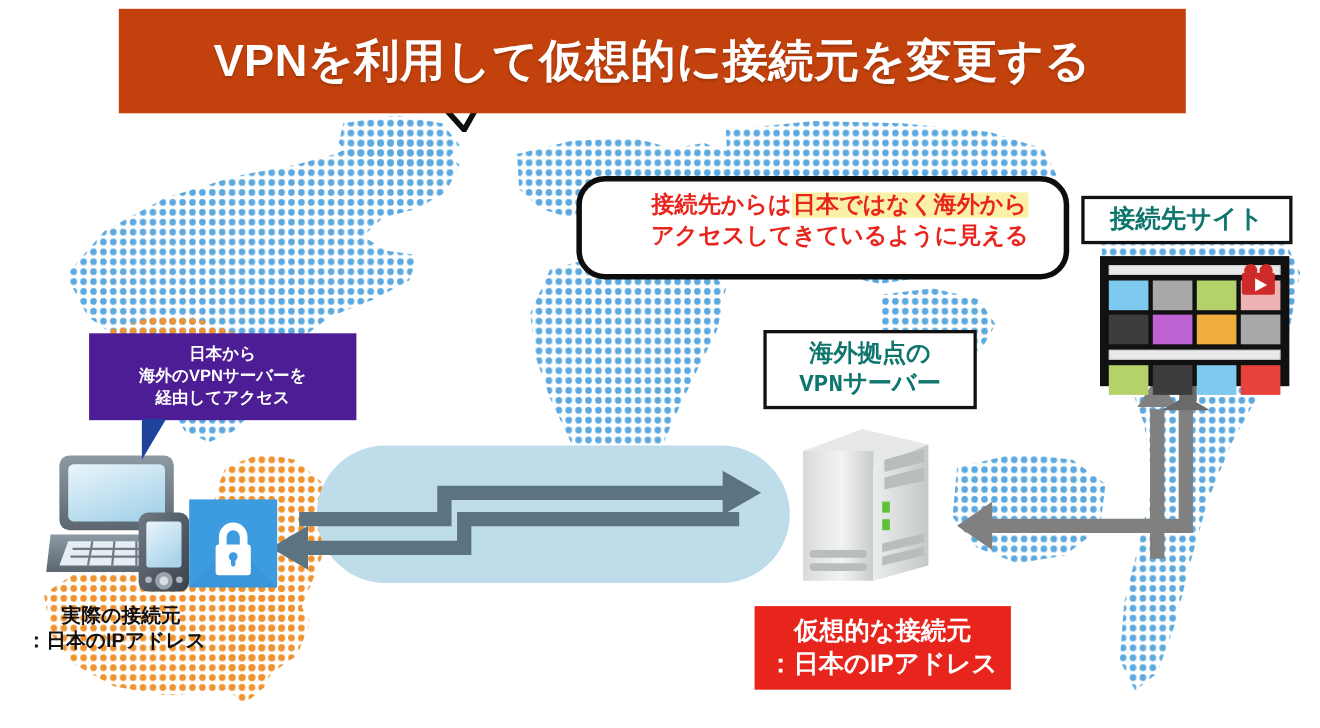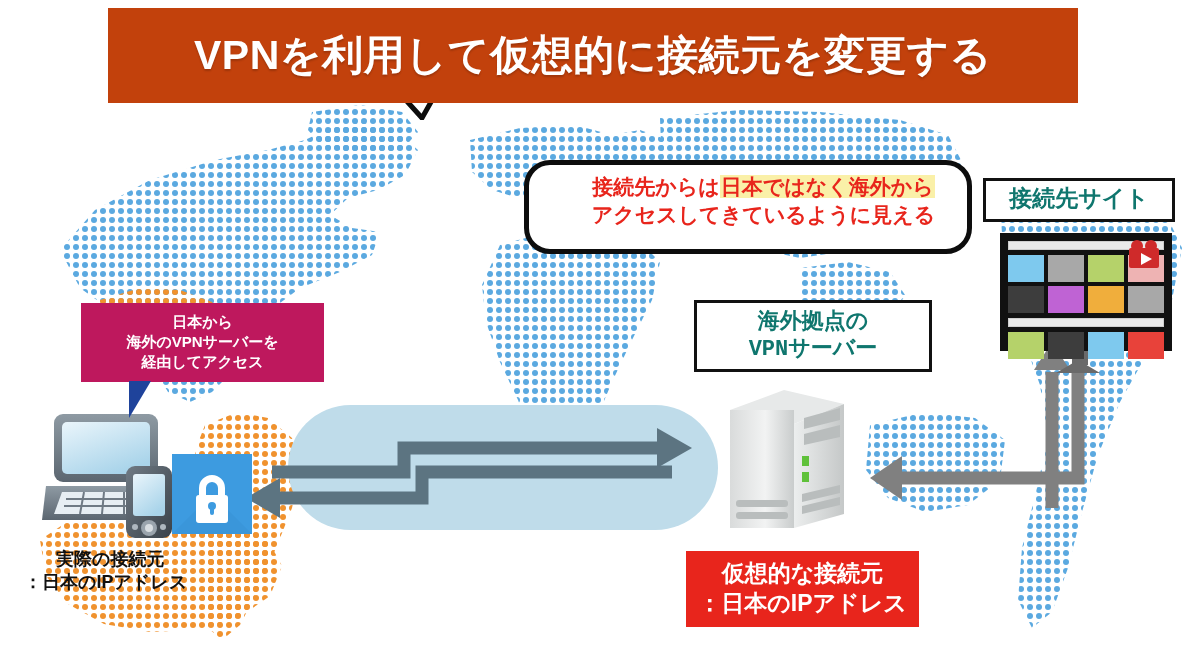--- a/index.html
+++ b/index.html
@@ -48,21 +48,21 @@
   }
 
   
   .arrow-svg{position:absolute;z-index:12;}
 
   
   #callout-left{
     position:absolute;
     left:81px; top:303px;
     width:243px;
-    background:#be185d;
+    background:#4c1d95;
     z-index:25;
     padding:9px 10px 11px 10px;
     box-sizing:border-box;
   }
   #callout-left .line{
     color:#ffffff;
     font-weight:bold;
     font-size:15px;
     line-height:1.32;
     text-align:center;
@@ -134,21 +134,21 @@
     white-space:nowrap;
     font-family:Liberation Mono, monospace;
   }
   #label-site{
     left:983px; top:178px;
     width:192px; height:44px;
   }
   #label-site .line{font-size:23px;font-weight:bold;}
   #label-vpnserver{
     left:694px; top:300px;
-    width:238px; height:72px;
+    width:194px; height:72px;
   }
 
   
   #red-box{
     position:absolute;
     left:686px; top:551px;
     width:233px; height:76px;
     background:#e8251c;
     z-index:26;
     display:flex;flex-direction:column;

